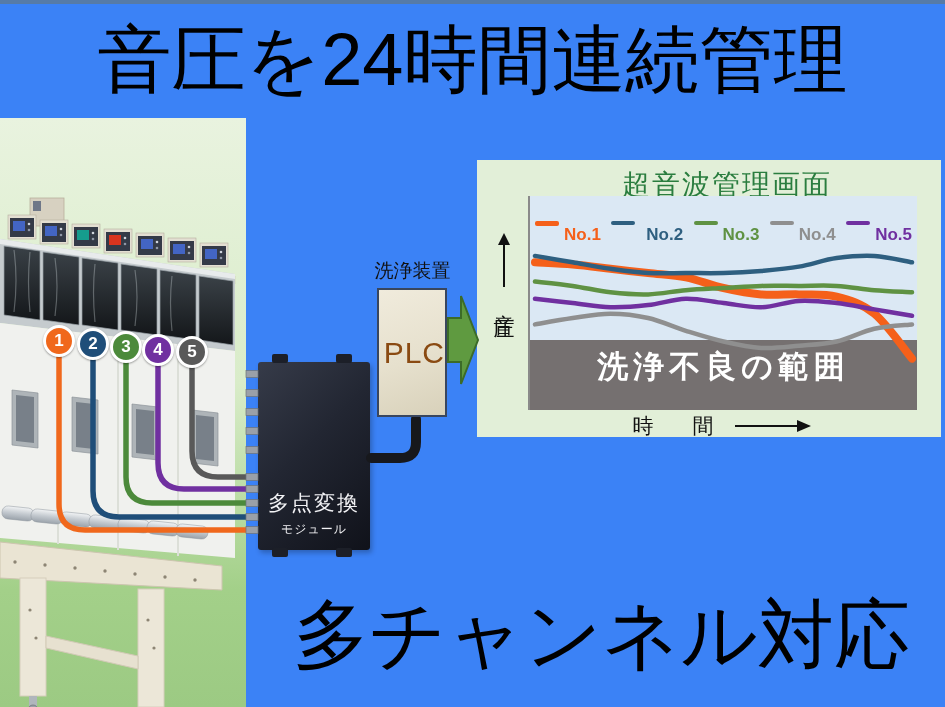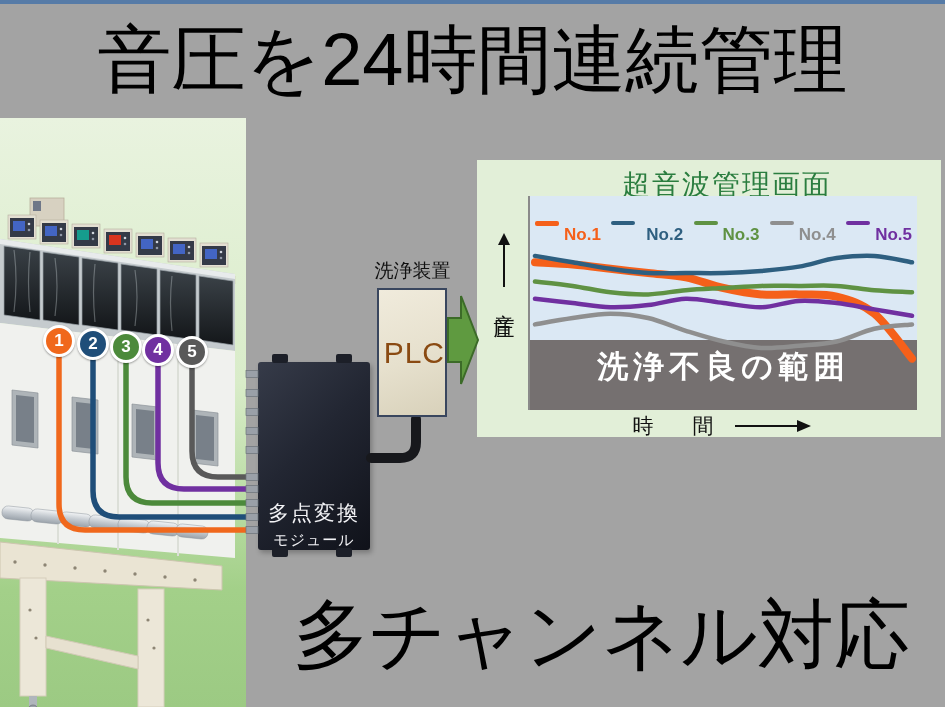--- a/index.html
+++ b/index.html
@@ -1,30 +1,30 @@
 <!DOCTYPE html>
 <html><head>
 <meta charset="utf-8">
 <style>
   html,body{margin:0;padding:0;background:#fff;}
-  .canvas{position:relative;width:945px;height:707px;background:#a3a3a3;overflow:hidden;
+  .canvas{position:relative;width:945px;height:707px;background:#3b82f6;overflow:hidden;
           font-family:"Liberation Sans","DejaVu Sans",sans-serif;}
   .topbar{position:absolute;left:0;top:0;width:945px;height:4px;background:#567ba7;}
   .title{position:absolute;left:0;top:14px;width:945px;text-align:center;
          font-size:74px;line-height:1.25;color:#000;font-weight:500;letter-spacing:0px;white-space:nowrap;}
   .caption{position:absolute;left:258px;top:585px;width:687px;text-align:center;
          font-size:76px;color:#000;font-weight:500;white-space:nowrap;}
   .photo{position:absolute;left:0;top:118px;width:246px;height:589px;}
   
   .module{position:absolute;left:258px;top:362px;width:112px;height:188px;border-radius:3px;
           background:linear-gradient(135deg,#363b49 0%,#222632 45%,#10121a 100%);
           display:flex;flex-direction:column;justify-content:flex-end;align-items:center;
-          box-sizing:border-box;box-shadow:2px 3px 5px rgba(0,0,0,.25);}
+          padding-bottom:12px;box-sizing:border-box;box-shadow:2px 3px 5px rgba(0,0,0,.25);}
   .module .l1{color:#f2f2f5;font-size:21px;letter-spacing:2px;white-space:nowrap;}
-  .module .l2{color:#f2f2f5;font-size:15px;letter-spacing:1px;margin-top:4px;white-space:nowrap;}
+  .module .l2{color:#f2f2f5;font-size:12px;letter-spacing:1px;margin-top:4px;white-space:nowrap;}
   .module-tab{position:absolute;width:16px;height:9px;background:#1c1f28;border-radius:2px;}
   
   .plc-label{position:absolute;left:365px;top:258px;width:95px;text-align:center;
              font-size:19px;color:#111;white-space:nowrap;}
   .plc-box{position:absolute;left:377px;top:288px;width:70px;height:129px;box-sizing:border-box;
            background:linear-gradient(160deg,#f0ebdc 0%,#e6e0cd 55%,#d8d1ba 100%);
            border:2px solid #39465e;display:flex;align-items:center;justify-content:flex-end;}
   .plc-box span{color:#8a4a12;font-size:30px;letter-spacing:1px;}
   
   .panel{position:absolute;left:477px;top:160px;width:464px;height:277px;background:#e2efd8;}

